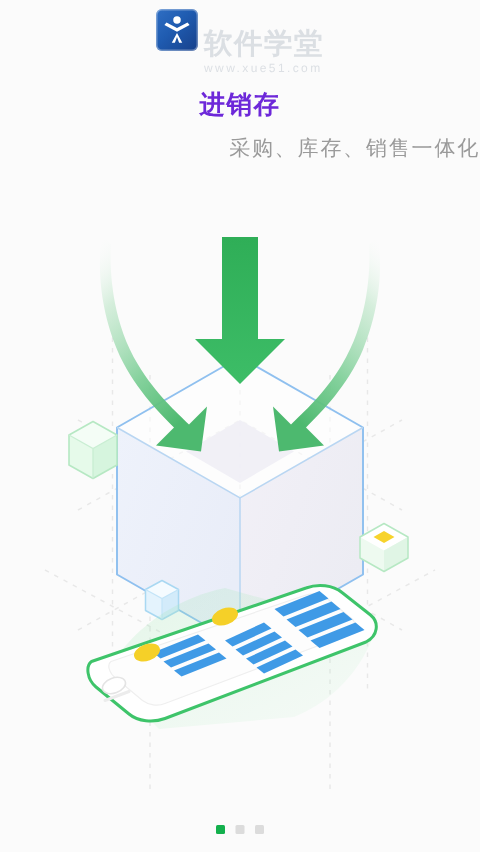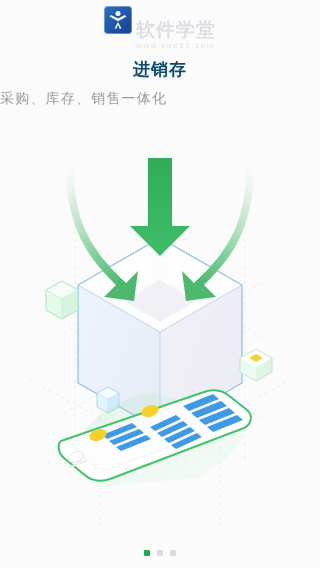--- a/index.html
+++ b/index.html
@@ -75,30 +75,30 @@
 
   
   .title {
     position: absolute;
     top: 58px;
     left: 0;
     width: 320px;
     text-align: center;
     font-size: 17px;
     font-weight: bold;
-    color: #0c4a6e;
+    color: #6d28d9;
     letter-spacing: 1px;
     z-index: 30;
   }
   .subtitle {
     position: absolute;
     top: 90px;
     left: 0;
     width: 320px;
-    text-align: left;
+    text-align: right;
     font-size: 14px;
     color: #9a9a9a;
     letter-spacing: 1.2px;
     z-index: 30;
   }
 
   
   .illustration {
     position: absolute;
     top: 130px;

